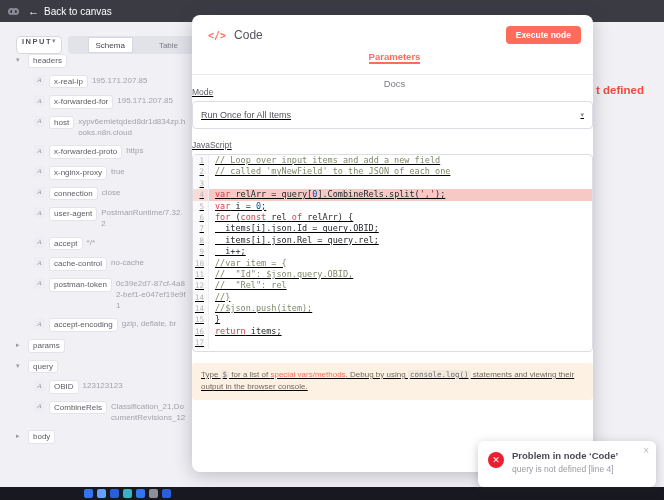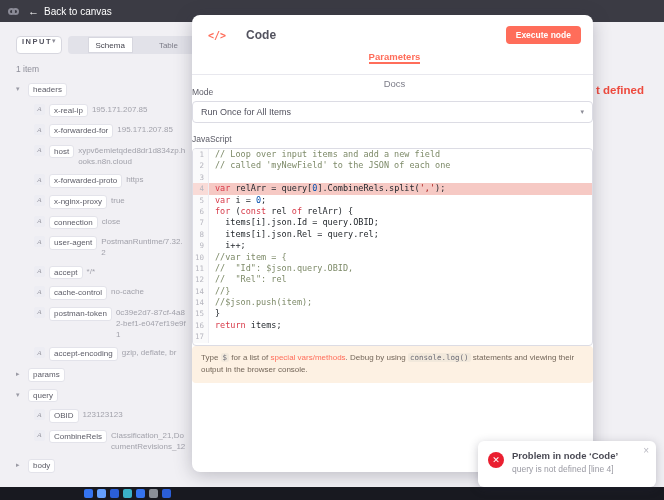--- a/index.html
+++ b/index.html
@@ -41,49 +41,49 @@
 
   
   .bg-error { position:absolute; top:84px; left:596px; font-size:11.5px; font-weight:bold; color:#ee4a3e; z-index:1; }
 
   
   .modal { position:absolute; left:192px; top:15px; width:401px; height:457px; background:#fff;
            border-radius:8px; box-shadow:0 3px 18px rgba(50,50,70,.28); z-index:4;
            display:flex; flex-direction:column; overflow:hidden; }
   .m-head { display:flex; align-items:center; padding:11px 12px 7px 16px; }
   .code-ic { color:#ff6d5a; font-family:"DejaVu Sans Mono",monospace; font-size:10px; font-weight:bold; margin-right:8px; }
-  .m-title { font-size:12px; color:#52525e; font-weight:bold; flex:1;margin-left:12px; }
+  .m-title { font-size:12px; color:#52525e; font-weight:normal; flex:1; }
   .exec-btn { background:#ff6d5a; color:#fff; font-size:8.5px; font-weight:bold; padding:4px 10px;
               border:none; border-radius:4px; cursor:pointer; font-family:"Liberation Sans",sans-serif; }
   .m-tabs { display:flex; align-items:center; gap:14px; padding:0 12px 0 16px; height:24px;
             border-bottom:1px solid #e8e8ee;flex-direction:column; }
   .m-tab { font-size:9.5px; color:#7c7c88; height:100%; display:flex; align-items:center;
            border-bottom:2px solid transparent; cursor:pointer; }
   .m-tab.active { color:#ff6d5a; border-color:#ff6d5a; font-weight:bold; }
   .gear { margin-left:auto; color:#8c8c96; font-size:11px; cursor:pointer; }
-  .m-body { padding:12px 0; flex:1; }
+  .m-body { padding:12px 0; flex:1;text-decoration:underline; }
   .fld-lbl { font-size:8.5px; color:#5b5b66; margin-bottom:4px; }
-  .select { height:22px; border:1px solid #dcdce4; border-radius:4px; background:#fff; cursor:pointer;
+  .select { height:28px; border:1px solid #dcdce4; border-radius:4px; background:#fff; cursor:pointer;
             display:flex; align-items:center; justify-content:space-between; padding:0 8px;
             font-size:9px; color:#52525e; margin-bottom:11px; }
 
   .editor { border:1px solid #dcdce4; border-radius:4px; height:198px; overflow:hidden;
             font-family:"DejaVu Sans Mono",monospace; font-size:8.5px; cursor:text; }
   .cl { display:flex; line-height:11.4px; height:11.4px; }
   .ln { flex:0 0 16px; width:16px; text-align:right; padding-right:4px; color:#b6b6bf;
         background:#fafafb; border-right:1px solid #ededf2; font-size:7.5px; }
   .ct { flex:1; padding-left:6px; white-space:pre; color:#24292e; }
   .cl.hl .ct { background:#f6c9c4; }
   .cl.hl .ln { background:#f9dbd7; }
   .tok-c { color:#7d8a68; }
   .tok-k { color:#d73a49; }
   .tok-s { color:#a31515; }
   .tok-n { color:#0550ae; }
 
-  .hint { background:#fdf1e3; border-radius:4px; padding:6px 9px; 
+  .hint { background:#fdf1e3; border-radius:4px; padding:6px 9px; margin-top:11px;
           font-size:8px; color:#74675a; line-height:1.55; }
   .hint .lnk { color:#ff6d5a; cursor:pointer; }
   .hint .cd { font-family:"DejaVu Sans Mono",monospace; background:#f2e9dc; border-radius:2px;
               padding:0 2px; color:#6b6b75; font-size:7.5px; }
 
   
   .toast { position:absolute; left:478px; top:441px; width:178px; height:46px; background:#fff;
            border-radius:6px; box-shadow:0 2px 10px rgba(40,40,60,.25); z-index:8;
            display:flex; gap:8px; padding:9px 10px; }
   .err-ic { width:16px; height:16px; flex:0 0 16px; border-radius:50%; background:#ea1f30; color:#fff;
@@ -118,21 +118,20 @@
       <div class="input-select">
         <span class="lbl">INPUT</span>
         <span class="chev-sm">▾</span>
       </div>
       <div class="seg">
         <span class="s active">Schema</span>
         <span class="s">Table</span>
         <span class="s">JSON</span>
       </div>
     </div>
-    <div class="items-count">1 item</div>
     <div class="tree">
         <div class="tree-row">
           <span class="chev">▾</span>
           <span class="pill">headers</span>
         </div>
         <div class="tree-row child">
           <span class="ticon">A</span>
           <span class="pill">x-real-ip</span>
           <span class="tval">195.171.207.85</span>
         </div>

